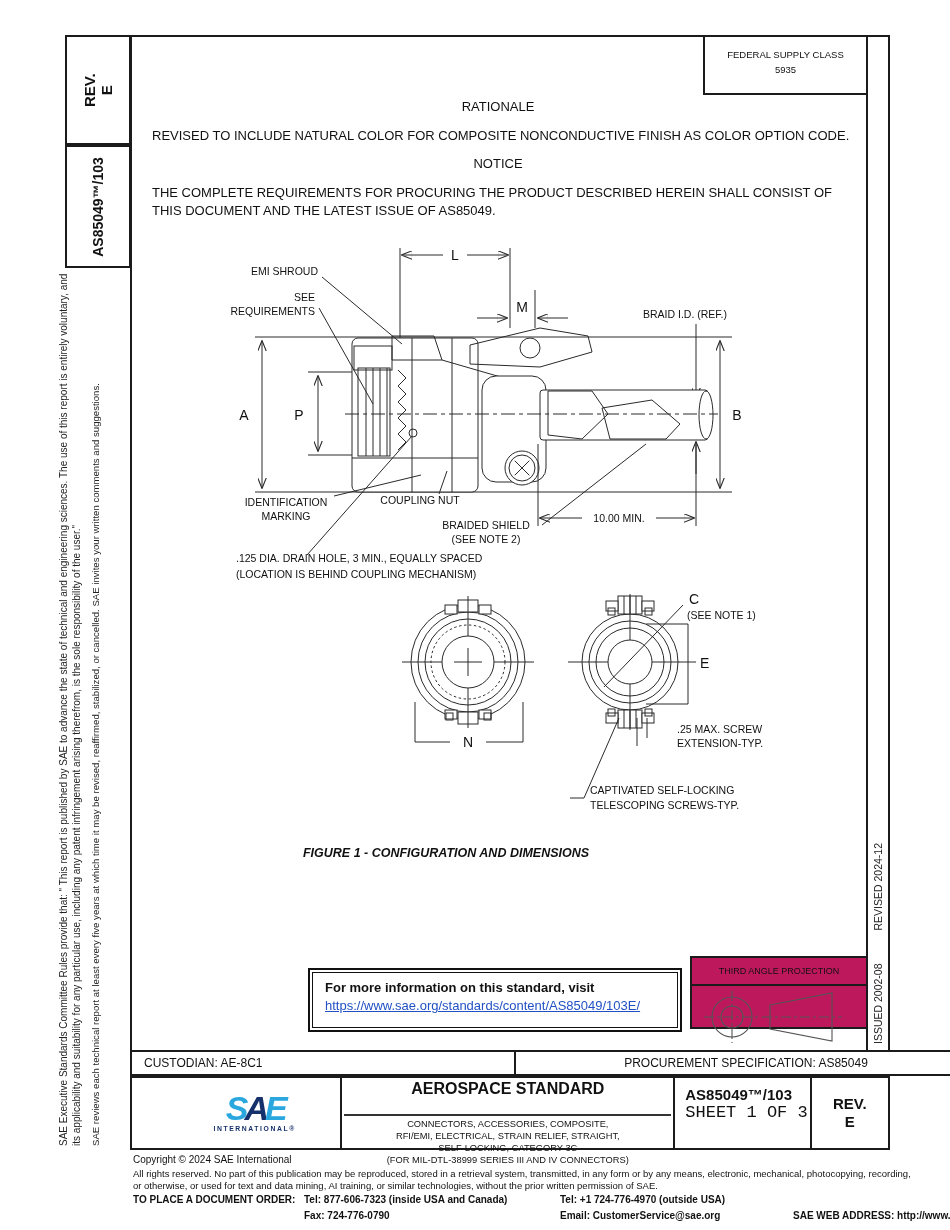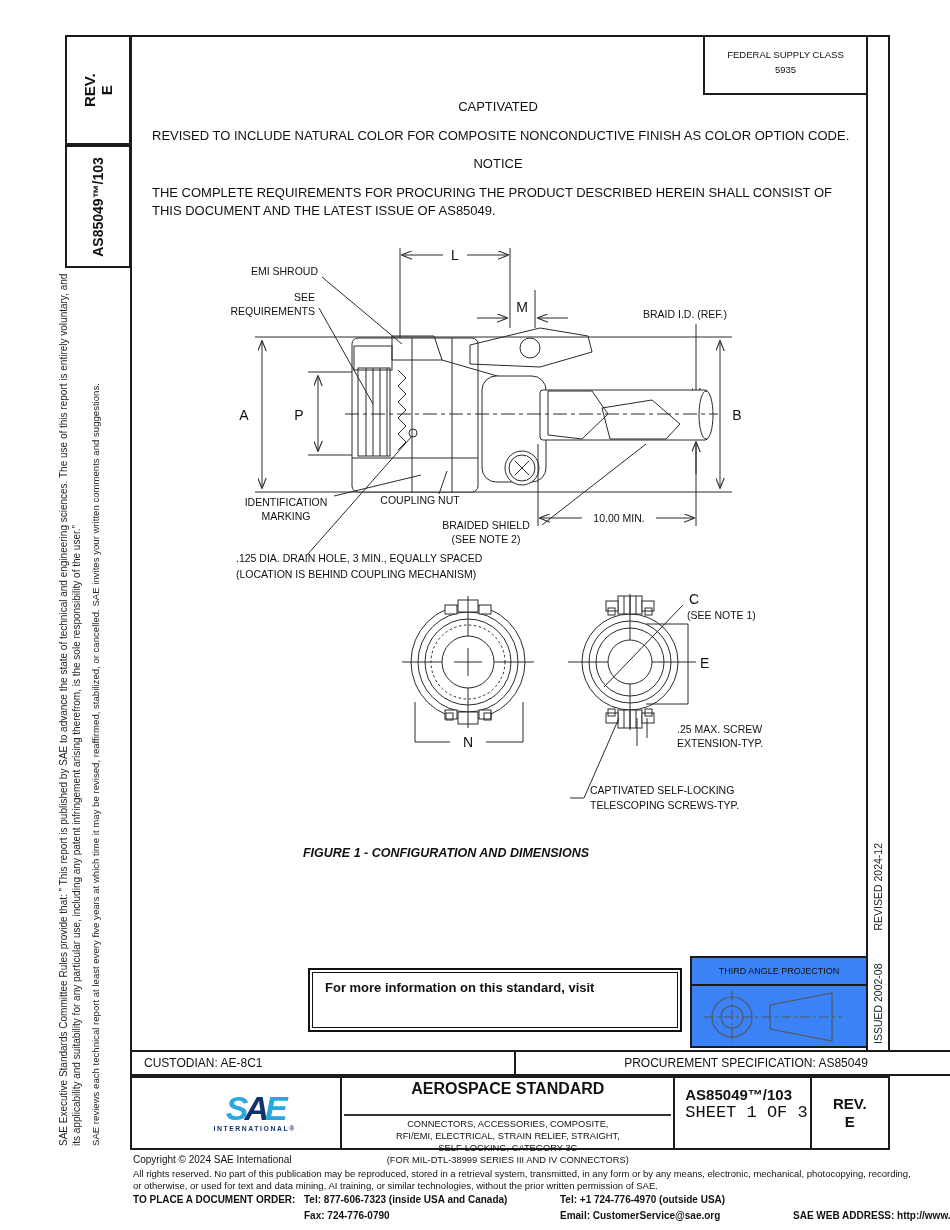--- a/index.html
+++ b/index.html
@@ -18,21 +18,21 @@
   #issued-strip span{margin-right:30px;}
   
   .center-h{position:absolute;left:130px;width:736px;text-align:center;font-size:13px;}
   .body-text{position:absolute;left:152px;width:712px;font-size:13px;line-height:1.4;}
   
   #info-box{left:308px;top:968px;width:374px;height:64px;border:2.5px solid #111;padding:2px;background:#fff;}
   #info-box .inner{border:1.5px solid #111;height:100%;box-sizing:border-box;padding:7px 20px 0 12px;}
   #info-box .l1{font-weight:bold;font-size:13px;}
   #info-box a{display:block;margin-top:3px;font-size:13px;color:#2151c4;text-decoration:underline;}
   
-  #tap-box{left:690px;top:956px;width:178px;height:92px;border:2px solid #1b1b1b;background:#3b82f6;}
+  #tap-box{left:690px;top:956px;width:178px;height:73px;border:2px solid #1b1b1b;background:#be185d;}
   #tap-box .hd{height:26px;border-bottom:2px solid #1b1b1b;display:flex;align-items:center;justify-content:center;font-size:9px;}
   
   #cust-row{left:130px;top:1050px;width:848px;height:26px;border:2px solid #1b1b1b;display:flex;font-size:12px;background:#fff;}
   #cust-row .c1{width:370px;border-right:2px solid #1b1b1b;display:flex;align-items:center;padding-left:12px;}
   #cust-row .c2{flex:1;display:flex;align-items:center;justify-content:center;}
   
   #title-block{left:130px;top:1076px;width:760px;height:74px;border:2px solid #1b1b1b;display:flex;background:#fff;}
   #title-block .cell{border-right:2px solid #1b1b1b;box-sizing:border-box;}
   #title-block .cell:last-child{border-right:none;}
   .cell-logo{width:177px;display:flex;flex-direction:column;align-items:center;justify-content:center;margin-left:37px;}
@@ -89,21 +89,21 @@
   <div class="vflex">
       <div class="rot" style="font-weight:bold;font-size:14px;">AS85049™/103</div>
     </div>
 </div>
 
 <div class="abs" id="fsc-box">
   <div>FEDERAL SUPPLY CLASS</div>
   <div>5935</div>
 </div>
 
-<div class="center-h" style="top:99px;">CAPTIVATED</div>
+<div class="center-h" style="top:99px;">RATIONALE</div>
 <div class="body-text" style="top:127px;">REVISED TO INCLUDE NATURAL COLOR FOR COMPOSITE NONCONDUCTIVE FINISH AS COLOR OPTION CODE.</div>
 <div class="center-h" style="top:156px;">NOTICE</div>
 <div class="body-text" style="top:184px;">THE COMPLETE REQUIREMENTS FOR PROCURING THE PRODUCT DESCRIBED HEREIN SHALL CONSIST OF THIS DOCUMENT AND THE LATEST ISSUE OF AS85049.</div>
 
 <svg id="fig-svg" class="abs" style="left:140px;top:228px;" width="720" height="606" viewBox="0 0 720 606">
   <defs>
     <marker id="ar" viewBox="0 0 10 8" markerWidth="11" markerHeight="9" refX="9.5" refY="4" orient="auto-start-reverse">
       <path d="M0,0L10,4L0,8Z" fill="#222" stroke="none"></path>
     </marker>
     <pattern id="h45" width="6" height="6" patternUnits="userSpaceOnUse" patternTransform="rotate(45)">
@@ -256,20 +256,21 @@
   <polyline points="430,570 444,570 479,490"></polyline>
   <text x="450" y="566">CAPTIVATED SELF-LOCKING</text>
   <text x="450" y="581">TELESCOPING SCREWS-TYP.</text>
 </svg>
 
 <div id="caption">FIGURE 1 - CONFIGURATION AND DIMENSIONS</div>
 
 <div class="abs" id="info-box">
   <div class="inner">
     <div class="l1">For more information on this standard, visit</div>
+    <a href="#">https://www.sae.org/standards/content/AS85049/103E/</a>
   </div>
 </div>
 
 <div class="abs" id="tap-box">
   <div class="hd">THIRD ANGLE PROJECTION</div>
   <svg id="tap-svg" width="174" height="61" viewBox="0 0 174 61">
     <circle cx="40" cy="31" r="20"></circle>
     <circle cx="40" cy="31" r="11"></circle>
     <path d="M12,31 H68" stroke-dasharray="10 3 3 3" stroke="#999"></path>
     <path d="M40,5 V57" stroke-dasharray="10 3 3 3" stroke="#999"></path>

